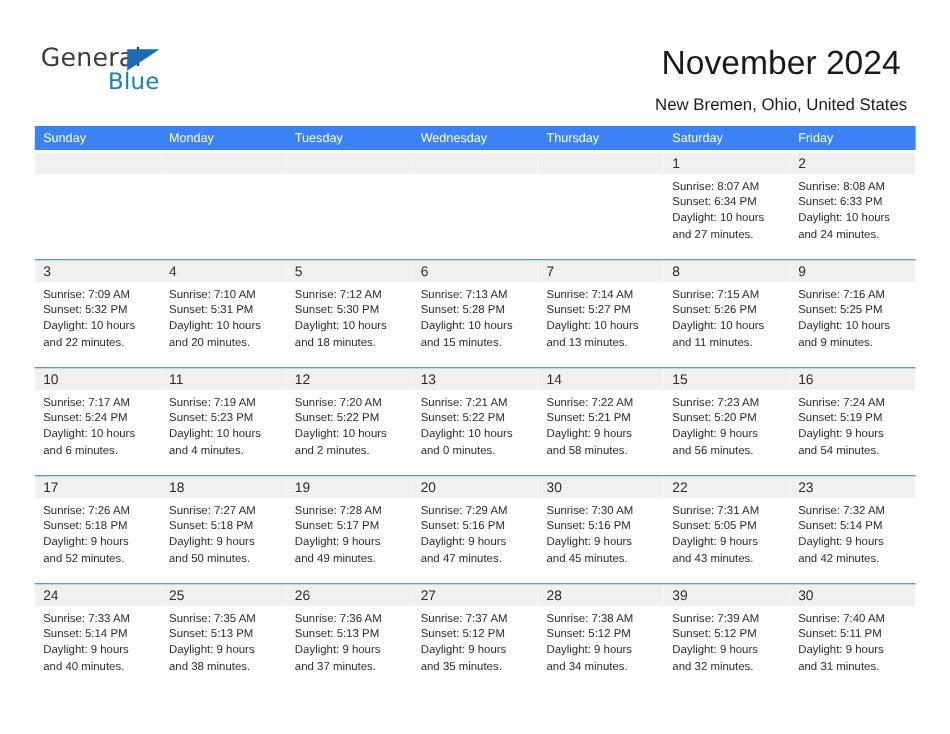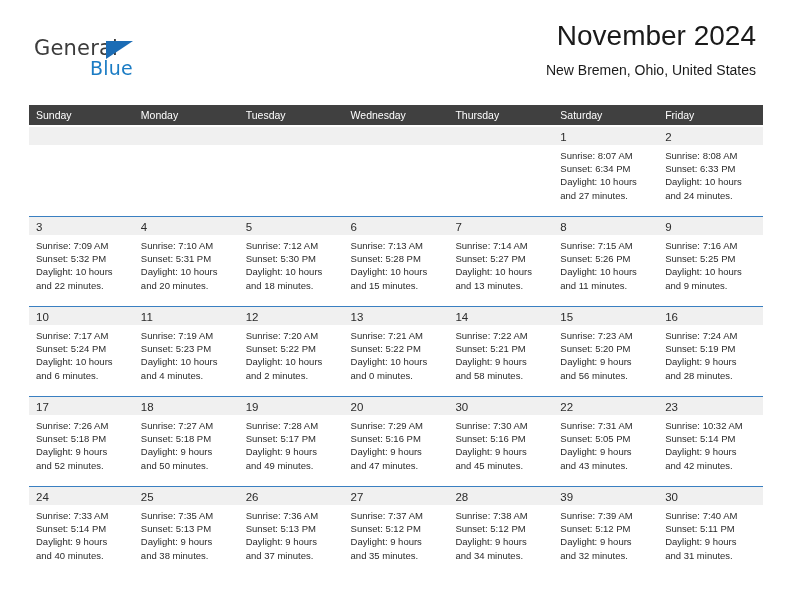--- a/index.html
+++ b/index.html
@@ -61,22 +61,22 @@
     top: 21px;
     font-size: 19px;
     letter-spacing: 0.2px;
     color: #1b7cc4;
     font-family: "DejaVu Sans", sans-serif;
     font-weight: 400;
   }
   .title-block {
     position: absolute;
     right: 36px;
-    top: 19px;
-    text-align: right;
+    top: 36px;
+    text-align: center;
   }
   .cal-title {
     font-size: 28px;
     font-weight: 400;
     color: #1a1a1a;
     line-height: 34px;
     white-space: nowrap;
   }
   .cal-subtitle {
     margin-top: 8px;
@@ -89,21 +89,21 @@
 
   
   .calendar {
     position: absolute;
     left: 29px;
     top: 105px;
     width: 734px;
   }
   .weekday-row {
     display: flex;
-    background: #404040;
+    background: #3b82f6;
     height: 20px;
   }
   .weekday {
     flex: 1 1 0;
     color: #ffffff;
     font-size: 10.5px;
     line-height: 20px;
     padding-left: 7px;
     box-sizing: border-box;
     white-space: nowrap;
@@ -330,21 +330,21 @@
               <div class="day-line">Daylight: 9 hours</div>
               <div class="day-line">and 56 minutes.</div>
             </div>
           </div>
           <div class="day-cell">
             <div class="day-head"><span class="day-num">16</span></div>
             <div class="day-body">
               <div class="day-line">Sunrise: 7:24 AM</div>
               <div class="day-line">Sunset: 5:19 PM</div>
               <div class="day-line">Daylight: 9 hours</div>
-              <div class="day-line">and 28 minutes.</div>
+              <div class="day-line">and 54 minutes.</div>
             </div>
           </div>
         </div>
         <div class="week-row">
           <div class="day-cell">
             <div class="day-head"><span class="day-num">17</span></div>
             <div class="day-body">
               <div class="day-line">Sunrise: 7:26 AM</div>
               <div class="day-line">Sunset: 5:18 PM</div>
               <div class="day-line">Daylight: 9 hours</div>
@@ -392,21 +392,21 @@
             <div class="day-body">
               <div class="day-line">Sunrise: 7:31 AM</div>
               <div class="day-line">Sunset: 5:05 PM</div>
               <div class="day-line">Daylight: 9 hours</div>
               <div class="day-line">and 43 minutes.</div>
             </div>
           </div>
           <div class="day-cell">
             <div class="day-head"><span class="day-num">23</span></div>
             <div class="day-body">
-              <div class="day-line">Sunrise: 10:32 AM</div>
+              <div class="day-line">Sunrise: 7:32 AM</div>
               <div class="day-line">Sunset: 5:14 PM</div>
               <div class="day-line">Daylight: 9 hours</div>
               <div class="day-line">and 42 minutes.</div>
             </div>
           </div>
         </div>
         <div class="week-row">
           <div class="day-cell">
             <div class="day-head"><span class="day-num">24</span></div>
             <div class="day-body">

